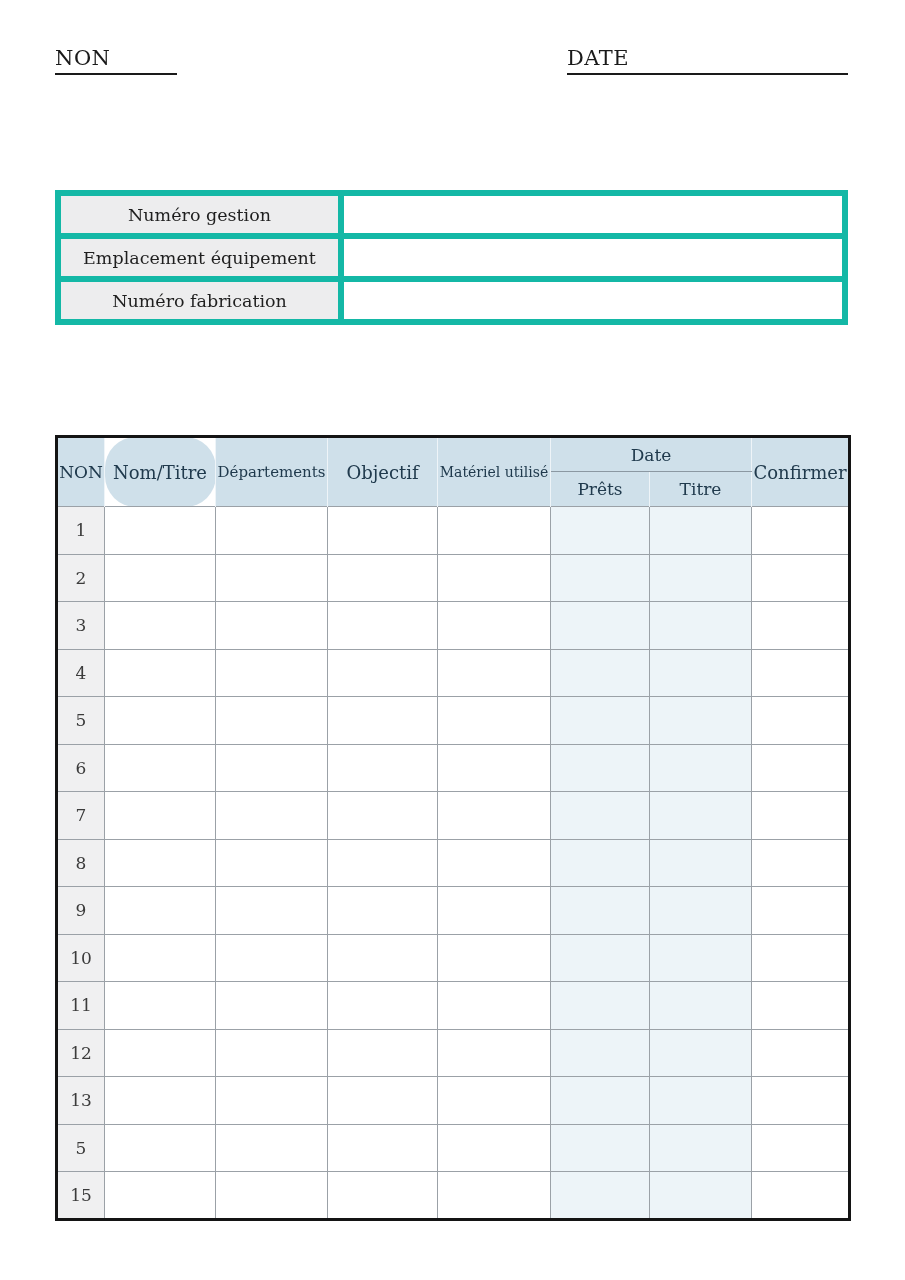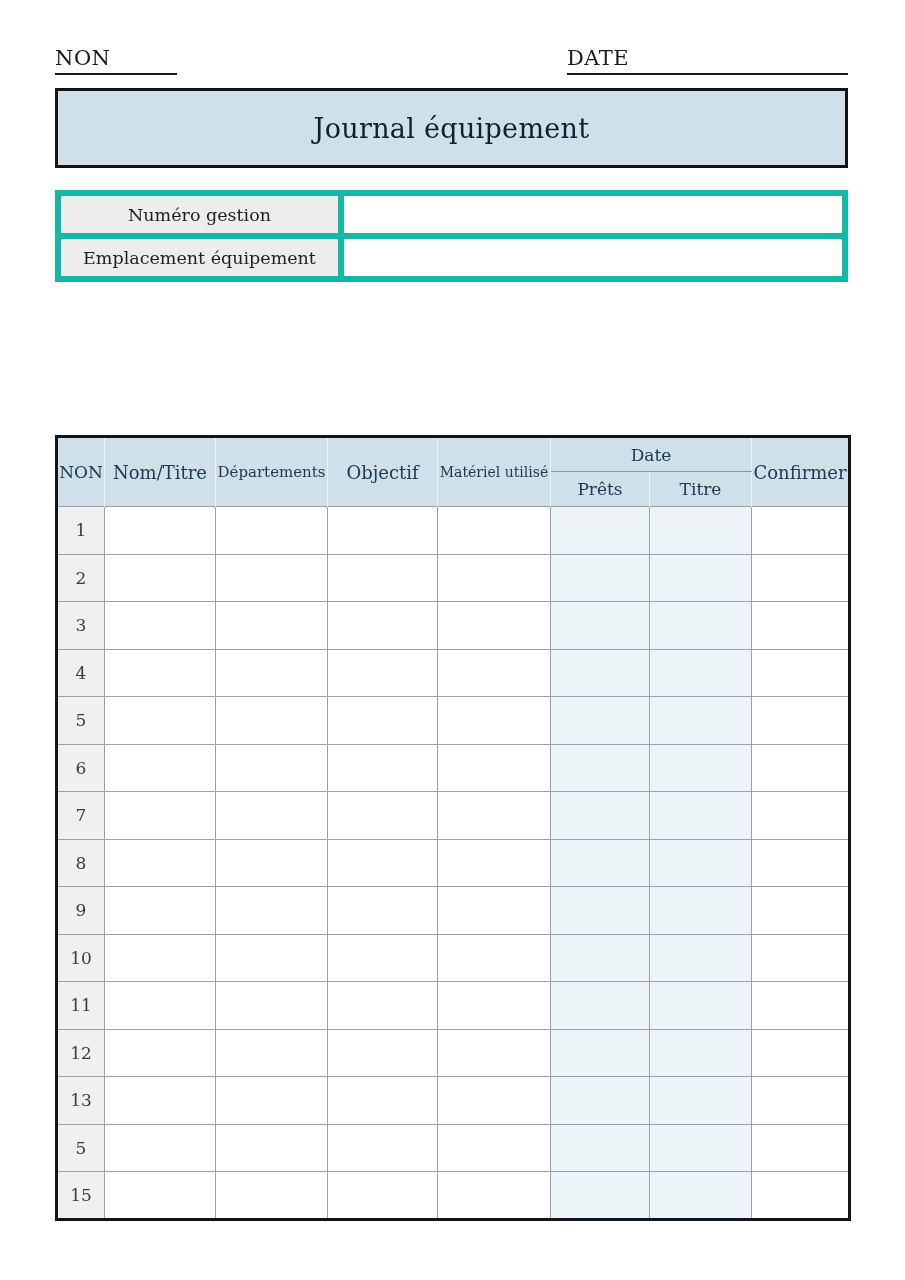--- a/index.html
+++ b/index.html
@@ -56,21 +56,21 @@
     border: 3px solid #141414; background: #fff;
   }
   .log-table thead th {
     background: #cfe0ea; color: #203a4d; font-weight: normal;
     border-left: 1px solid #eef4f8; border-right: 1px solid #eef4f8;
     text-align: center; vertical-align: middle;
   }
   .log-table thead tr { height: 35px; }
   .log-table thead { border-bottom: 1px solid #8b98a2; }
   th.col-non   { font-size: 17px; }
-  th.col-name  { font-size: 18px; }
+  th.col-name  { font-size: 18px; border-radius: 31px; }
   th.col-dept  { font-size: 15px; }
   th.col-obj   { font-size: 18px; }
   th.col-mat   { font-size: 14px; }
   th.col-dategroup { font-size: 17px; border-bottom: 1px solid #8b98a2; }
   th.col-ready, th.col-return { font-size: 17px; }
   th.col-confirm { font-size: 18px; }
 
   .log-table tbody tr { height: 47.5px; }
   .log-table tbody td { border: 1px solid #9ba1a7; background: #ffffff; }
   .log-table tbody td.num {
@@ -83,32 +83,33 @@
 <body>
 
 <div class="page">
 
   <div class="top-field-label label-non">NON</div>
   <div class="top-field-line line-non"></div>
 
   <div class="top-field-label label-date">DATE</div>
   <div class="top-field-line line-date"></div>
 
-  <div class="title-band">
-    <span class="title-text">Journal équipement</span>
-  </div>
 
   <table class="info-table">
     <tbody>
       <tr>
         <td class="label">Numéro gestion</td>
         <td class="value"></td>
       </tr>
       <tr>
         <td class="label">Emplacement équipement</td>
+        <td class="value"></td>
+      </tr>
+      <tr>
+        <td class="label">Numéro fabrication</td>
         <td class="value"></td>
       </tr>
     </tbody>
   </table>
 
   <table class="log-table">
     <colgroup>
       <col style="width:48px">
         <col style="width:111px">
         <col style="width:112px">

